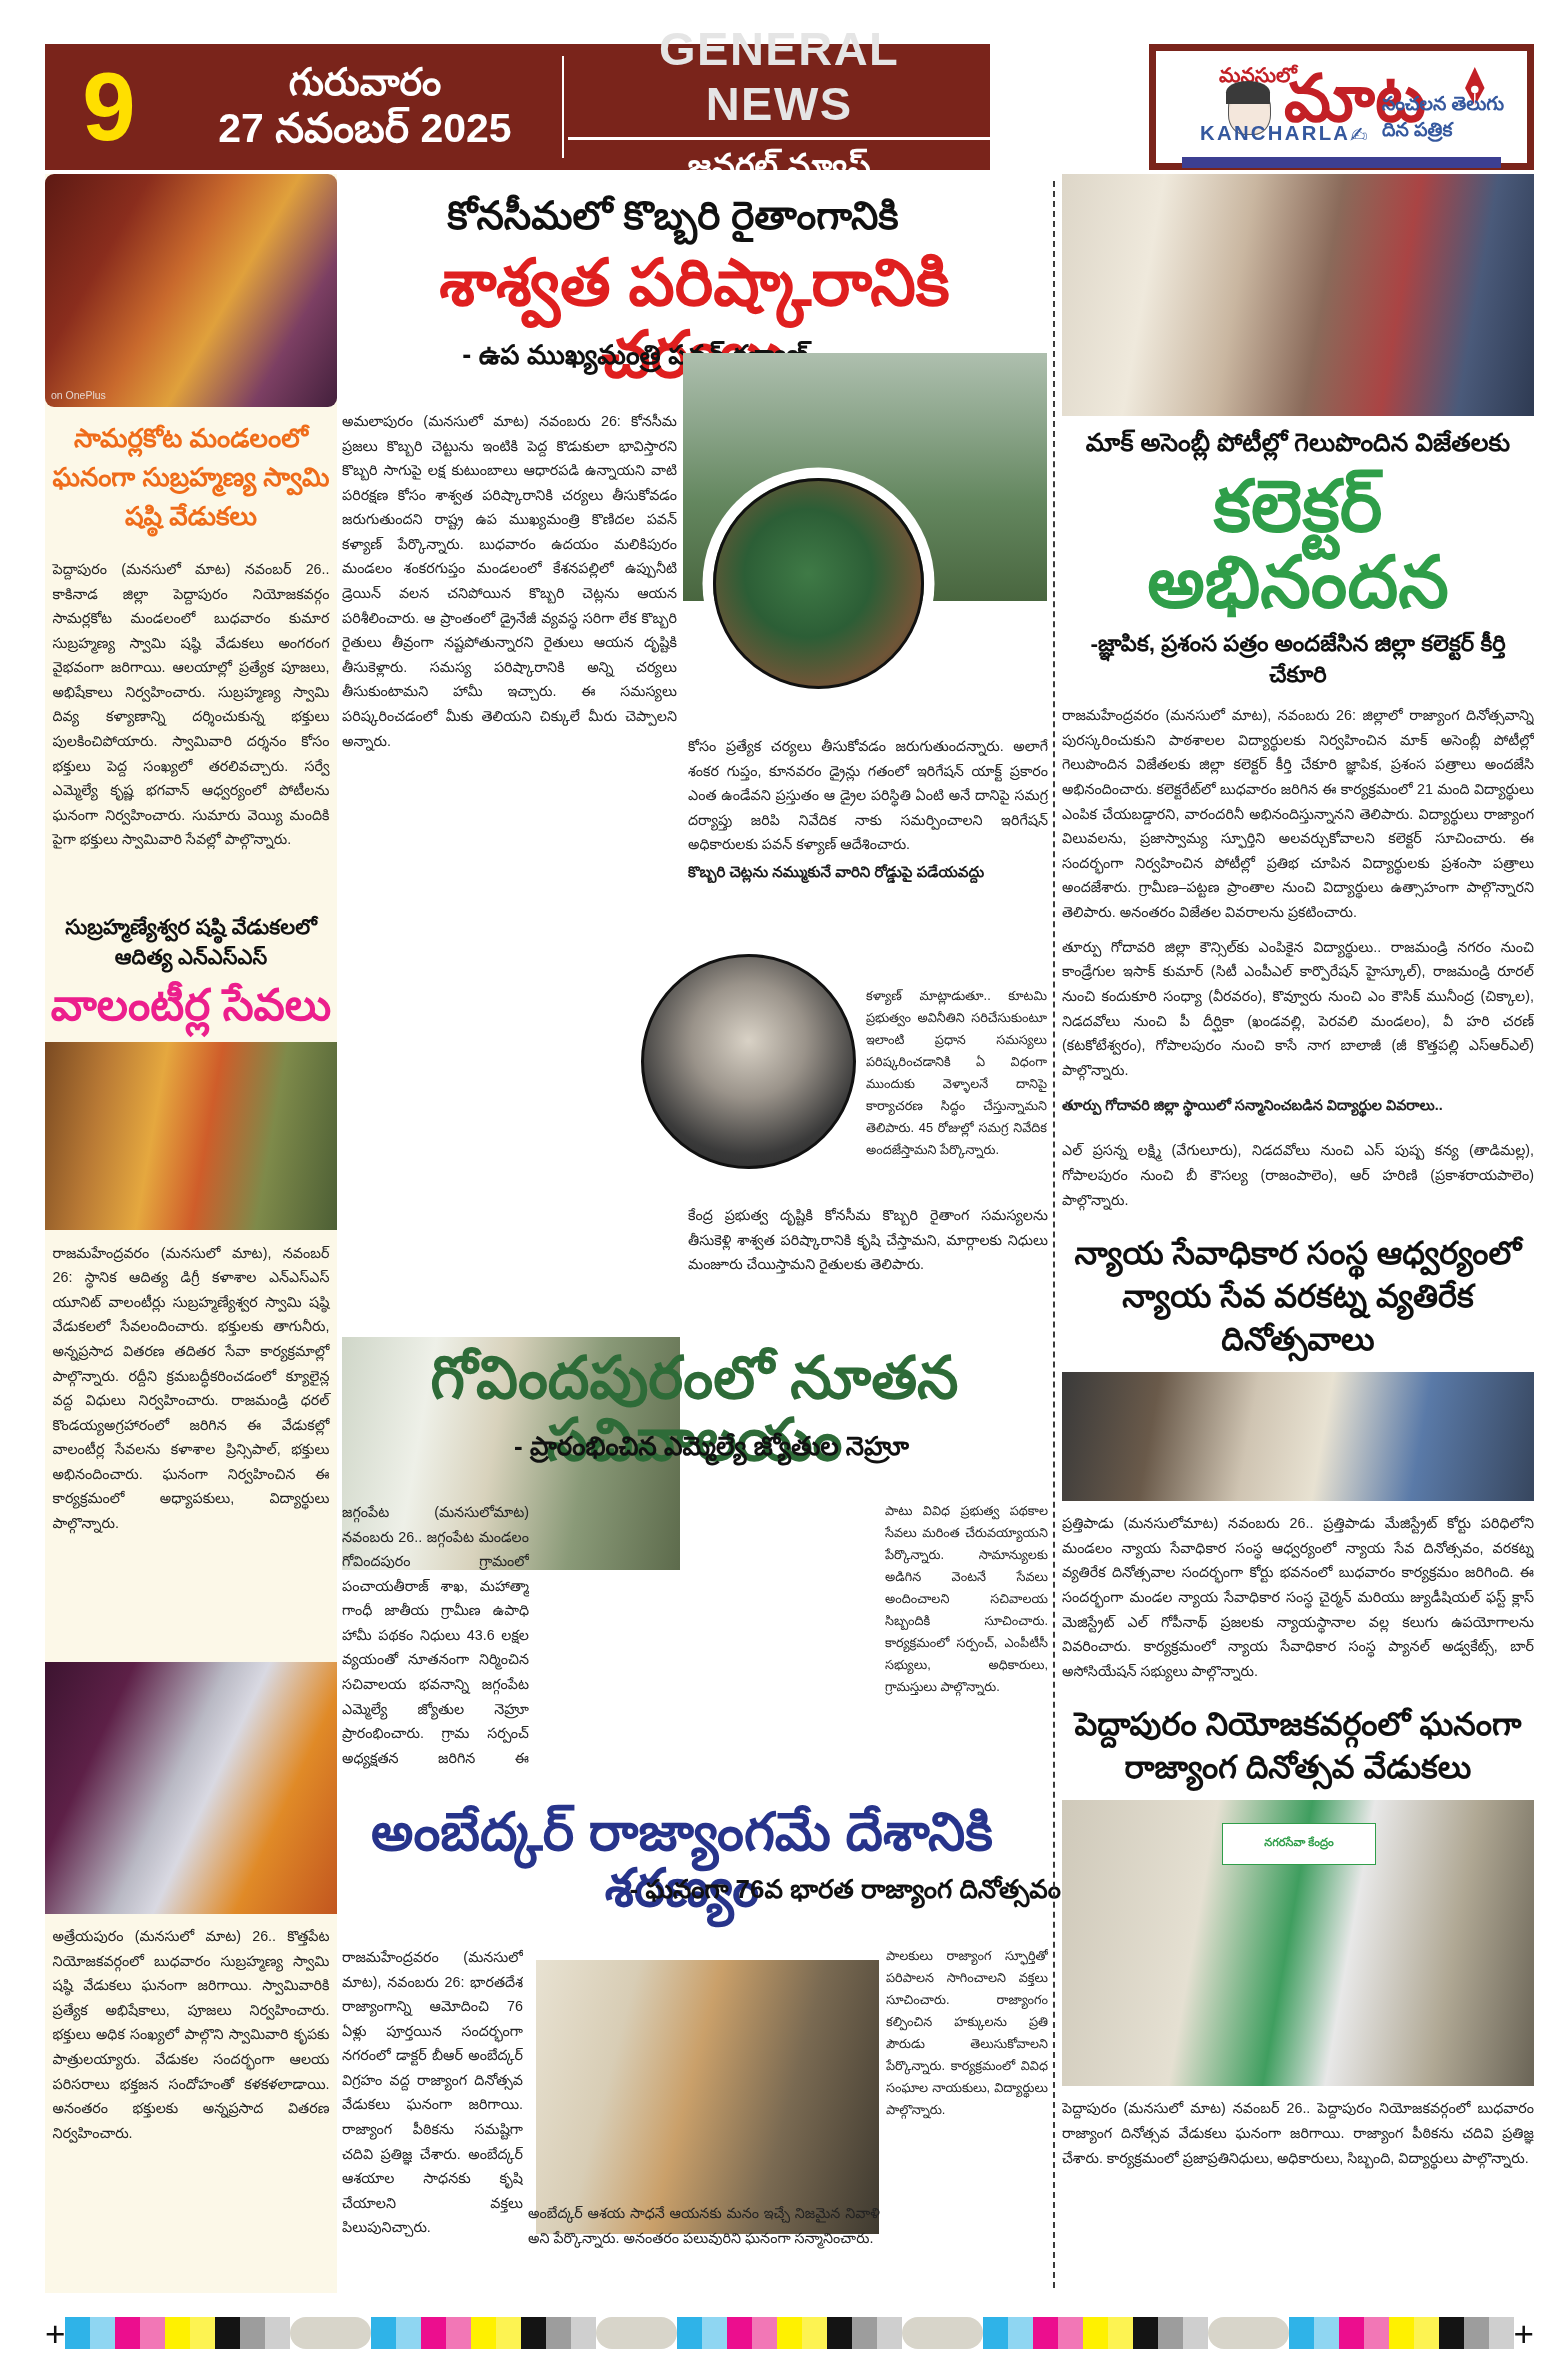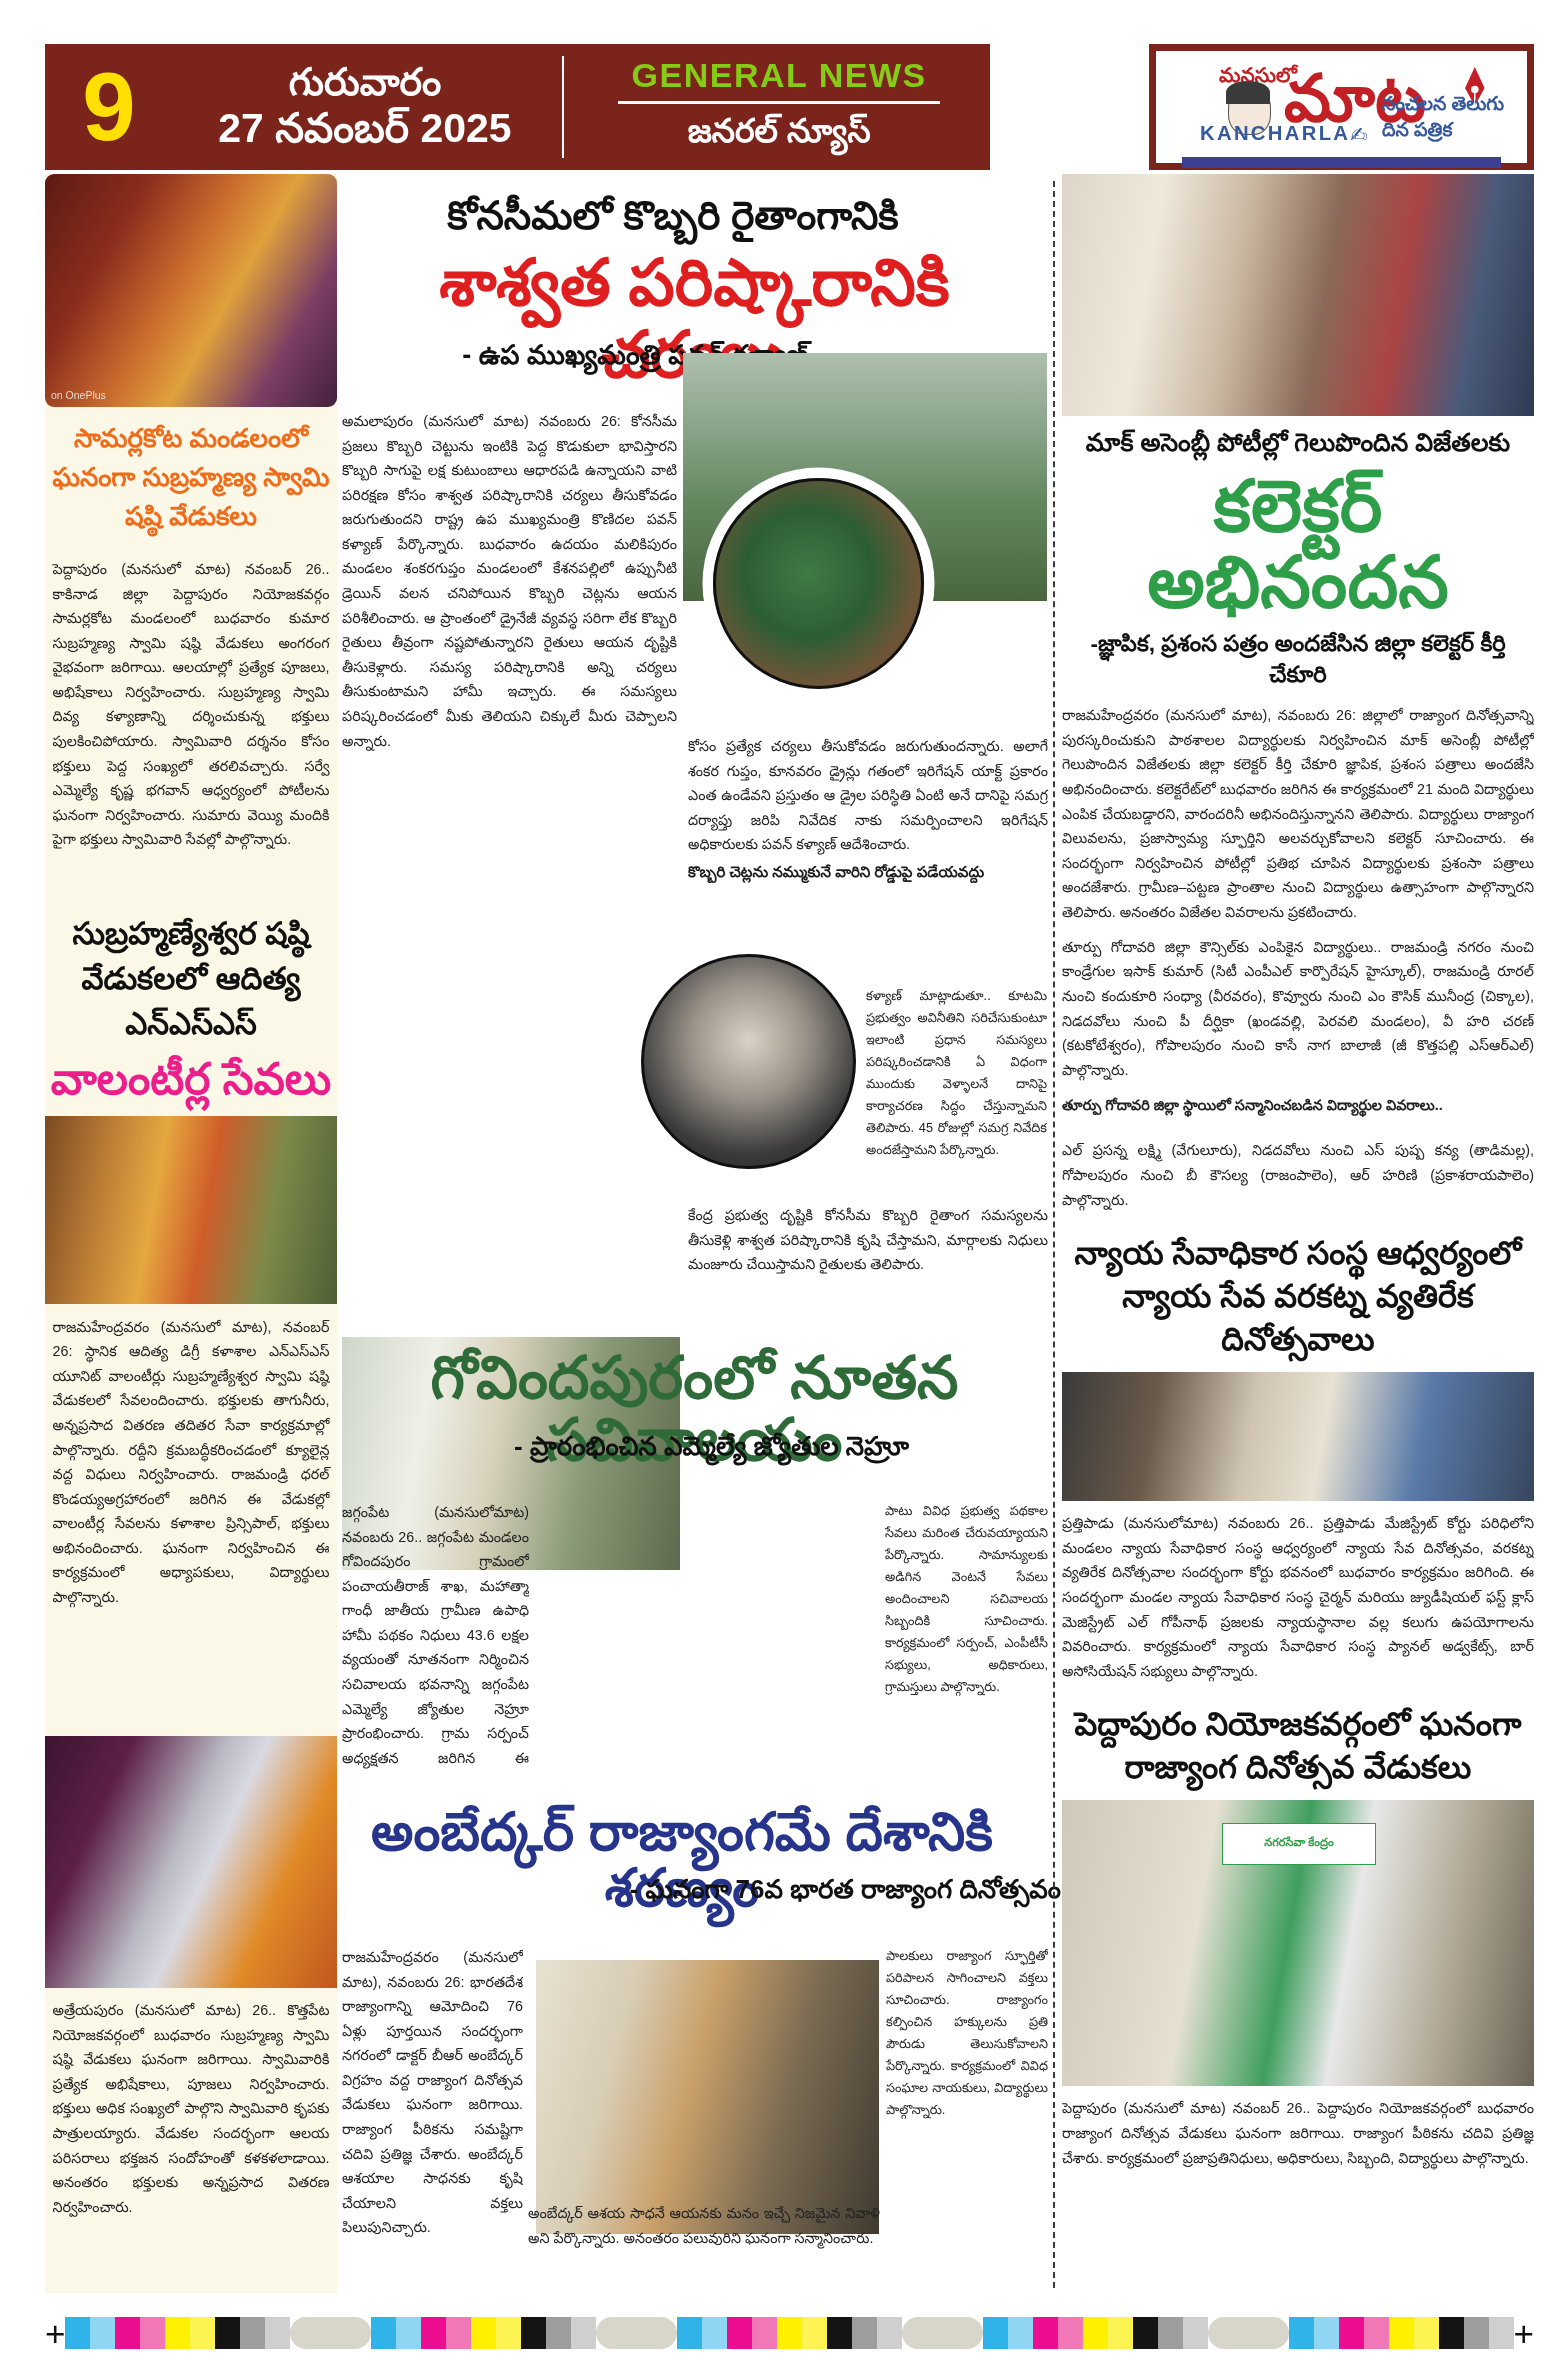--- a/index.html
+++ b/index.html
@@ -9,21 +9,21 @@
   }
   .abs{position:absolute;}
   
   .maroon-bar{left:45px;top:44px;width:945px;height:126px;background:#7a241b;display:flex;align-items:center;}
   .pagenum{width:128px;text-align:center;font-size:96px;font-weight:bold;color:#ffdf00;line-height:1;}
   .datebox{width:384px;text-align:center;color:#fff;}
   .day{font-size:38px;font-weight:bold;line-height:1.15;}
   .date{font-size:41px;font-weight:bold;line-height:1.2;}
   .hdr-divider{width:2.3px;height:102px;background:#ffffff;margin:0 4.5px;}
   .bannerbox{flex:1;text-align:center;}
-  .banner-en{display:inline-block;font-size:34px;font-weight:bold;color:#84cc16;letter-spacing:1.5px;
+  .banner-en{display:inline-block;font-size:47px;font-weight:bold;color:#e5e5e5;letter-spacing:1.5px;
              border-bottom:3.8px solid #ffffff;padding:0 13.5px 6px;}
   .banner-te{font-size:33px;font-weight:bold;color:#ffffff;margin-top:7.5px;}
   .logo-box{left:1149px;top:44px;width:385px;height:126px;background:#fff;border:7.5px solid #7a241b;box-sizing:border-box;}
   .logo-inner{position:relative;width:100%;height:100%;margin-top:8px;}
   .logo-top{position:absolute;left:63px;top:4.5px;color:#c32026;font-size:20.3px;font-weight:bold;}
   .logo-face{position:absolute;left:72px;top:25.6px;width:41px;height:48px;border-radius:46% 46% 40% 40%;
              background:radial-gradient(circle at 50% 62%,#f4e7dc 55%,#d9c6b6 85%);border:1.5px solid #555;}
   .logo-face::before{content:"";position:absolute;left:-3px;top:-4.5px;width:44px;height:22.6px;border-radius:50% 50% 0 0;background:#3a3a3a;}
   .logo-title{position:absolute;left:128px;top:6px;color:#c32026;font-size:66px;font-weight:bold;line-height:1;}
   .nib{position:absolute;right:39px;top:7.5px;}
@@ -36,21 +36,21 @@
   .body-txt{font-size:14.3px;line-height:1.72;text-align:justify;color:#222;margin-top:21px;}
   .bold{font-weight:bold;}
   .center{text-align:center;}
   
   .left-col{left:45px;top:174px;width:292px;height:2119px;background:#fcf8e8;overflow:hidden;}
   .lc-pad{padding:0 7.5px;}
   .photo-temple{width:292px;height:233px;background:
      linear-gradient(120deg,#5d1a14 0%,#8a2d1d 25%,#c96a2d 45%,#e0a13c 60%,#7c3f63 80%,#43203c 100%); border-radius: 9px;}
   .watermark{position:absolute;left:6px;bottom:6px;color:#eee;font-size:10.5px;opacity:.85;}
   .lh-orange{color:#ef6c1a;font-size:26px;font-weight:bold;line-height:1.5;margin:12px 4.5px 7.5px;}
-  .lh-kicker{color:#111;font-size:31px;font-weight:bold;line-height:1.45;margin:15px 1px 3px;}
+  .lh-kicker{color:#111;font-size:21px;font-weight:bold;line-height:1.45;margin:15px 1px 3px;}
   .lh-magenta{color:#ec1e8c;font-size:44px;font-weight:bold;line-height:1.2;margin:6px 0 10.5px;}
   .photo-crowd{width:292px;height:188px;background:
      linear-gradient(100deg,#7a4a22 0%,#b97a35 20%,#e5a83f 38%,#cf5d2a 55%,#7e8a4a 75%,#4d5f35 100%);}
   .lh-black{color:#111;font-size:26px;font-weight:bold;line-height:1.5;margin:16.5px 4.5px 9px;}
   .photo-idol{width:292px;height:252px;background:
      linear-gradient(115deg,#3c1430 0%,#5d2047 22%,#b9b9c4 45%,#d9d9e2 55%,#e08a27 75%,#c2561f 100%);}
   
   .m-kicker{left:342px;top:194px;width:662px;text-align:center;font-size:39px;font-weight:bold;color:#111;}
   .m-headline{left:342px;top:247px;width:705px;text-align:center;font-size:65px;font-weight:bold;color:#df1f1f;line-height:1.1;}
   .m-byline{left:342px;top:340px;width:587px;text-align:center;font-size:27px;font-weight:bold;color:#111;}

